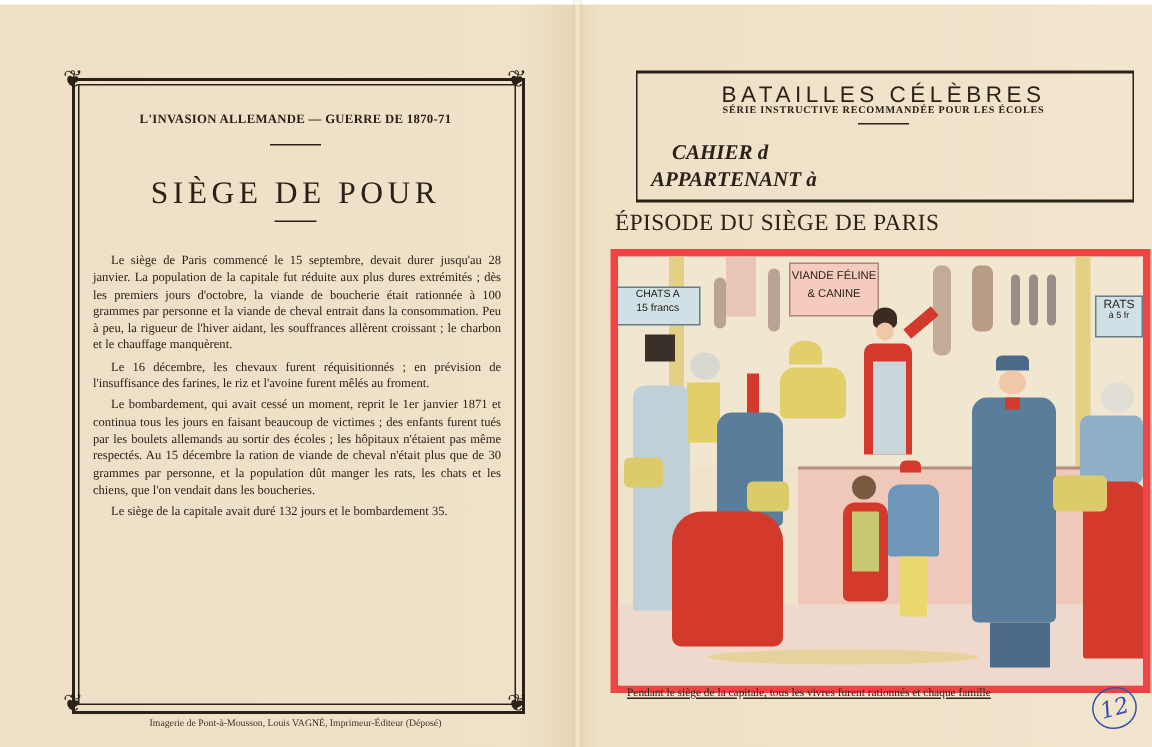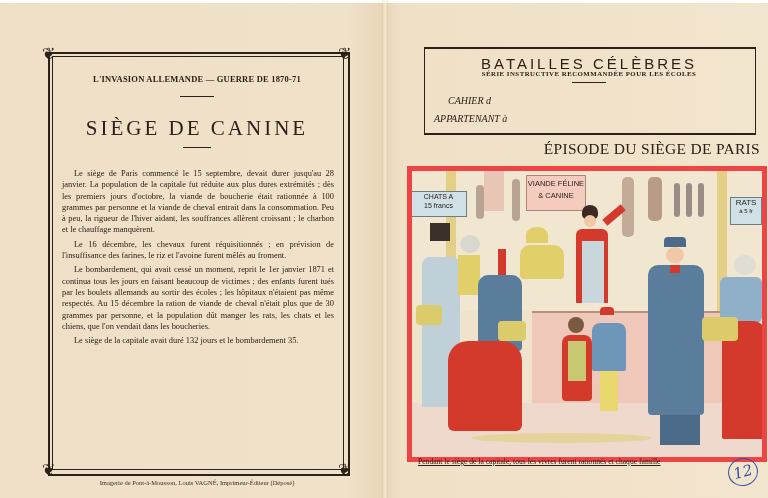--- a/index.html
+++ b/index.html
@@ -17,22 +17,22 @@
   .rule { position:absolute; height:1px; background:#2a2118; }
   .ltitle { position:absolute; left:56px; top:116px; width:282px; text-align:center; font-size:21px; letter-spacing:3px; }
   .lbody { position:absolute; left:62px; top:168px; width:272px; font-size:8.4px; line-height:11.3px; text-align:justify; }
   .lbody p { margin:0 0 3px 0; text-indent:12px; }
   .imprint { position:absolute; left:56px; top:479px; width:282px; text-align:center; font-size:6.5px; color:#3a3028; }
 
   
   .rbox { position:absolute; left:424px; top:47px; width:330px; height:84px; border-top:2px solid #2a2118; border-bottom:2px solid #2a2118; border-left:1px solid #2a2118; border-right:1px solid #2a2118; }
   .rseries { position:absolute; left:424px; top:55px; width:330px; text-align:center; font-family:"Liberation Sans", sans-serif; font-size:15px; letter-spacing:3px; }
   .rsub { position:absolute; left:424px; top:70px; width:330px; text-align:center; font-size:6.8px; letter-spacing:0.5px; font-weight:bold; }
-  .rfield { position:absolute; font-style:italic; font-weight:normal; font-size:10px; }
-  .rtitle { position:absolute; left:410px; top:140px; width:350px; text-align:right; font-size:15.5px; letter-spacing:0.3px; }
+  .rfield { position:absolute; font-style:italic; font-weight:bold; font-size:14px; }
+  .rtitle { position:absolute; left:410px; top:140px; width:350px; text-align:left; font-size:15.5px; letter-spacing:0.3px; }
 
   .illus { position:absolute; left:407px; top:166px; width:350px; height:286px; border:5px solid #ef4444; background:#efe3cc; overflow:hidden; }
   .caption { position:absolute; left:418px; top:456px; width:350px; text-align:left; font-size:7.6px; line-height:11px;text-decoration:underline; }
   .pagenum { position:absolute; left:728px; top:458px; width:28px; height:26px; border:1.5px solid #3550a8; border-radius:50%; color:#3550a8; font-family:"DejaVu Serif", serif; font-style:italic; font-size:15px; text-align:center; line-height:26px; transform:rotate(-15deg); }
 
   
   .shape { position:absolute; }
   .sign { position:absolute; background:#cfe0e6; border:1px solid #6d7d82; font-family:"Liberation Sans", sans-serif; font-size:7px; text-align:center; line-height:9px; color:#2a2118; }
   .sign.pink { background:#f4cbbd; border-color:#a88877; }
 </style>
@@ -45,21 +45,21 @@
 
 <div class="lframe"></div>
 <div class="lframe-inner"></div>
 <span class="orn" style="left:42px;top:46px;">❦</span>
 <span class="orn" style="left:338px;top:46px;">❦</span>
 <span class="orn" style="left:42px;top:462px;">❦</span>
 <span class="orn" style="left:338px;top:462px;">❦</span>
 
 <div class="lhead">L'INVASION ALLEMANDE — GUERRE DE 1870-71</div>
 <div class="rule" style="left:180px;top:96px;width:34px;"></div>
-<div class="ltitle">SIÈGE DE CANINE</div>
+<div class="ltitle">SIÈGE DE POUR</div>
 <div class="rule" style="left:183px;top:147px;width:28px;"></div>
 
 <div class="lbody">
   <p>Le siège de Paris commencé le 15 septembre, devait durer jusqu'au 28 janvier. La population de la capitale fut réduite aux plus dures extrémités ; dès les premiers jours d'octobre, la viande de boucherie était rationnée à 100 grammes par personne et la viande de cheval entrait dans la consommation. Peu à peu, la rigueur de l'hiver aidant, les souffrances allèrent croissant ; le charbon et le chauffage manquèrent.</p>
   <p>Le 16 décembre, les chevaux furent réquisitionnés ; en prévision de l'insuffisance des farines, le riz et l'avoine furent mêlés au froment.</p>
   <p>Le bombardement, qui avait cessé un moment, reprit le 1er janvier 1871 et continua tous les jours en faisant beaucoup de victimes ; des enfants furent tués par les boulets allemands au sortir des écoles ; les hôpitaux n'étaient pas même respectés. Au 15 décembre la ration de viande de cheval n'était plus que de 30 grammes par personne, et la population dût manger les rats, les chats et les chiens, que l'on vendait dans les boucheries.</p>
   <p>Le siège de la capitale avait duré 132 jours et le bombardement 35.</p>
 </div>
 <div class="imprint">Imagerie de Pont-à-Mousson, Louis VAGNÉ, Imprimeur-Éditeur (Déposé)</div>
 

